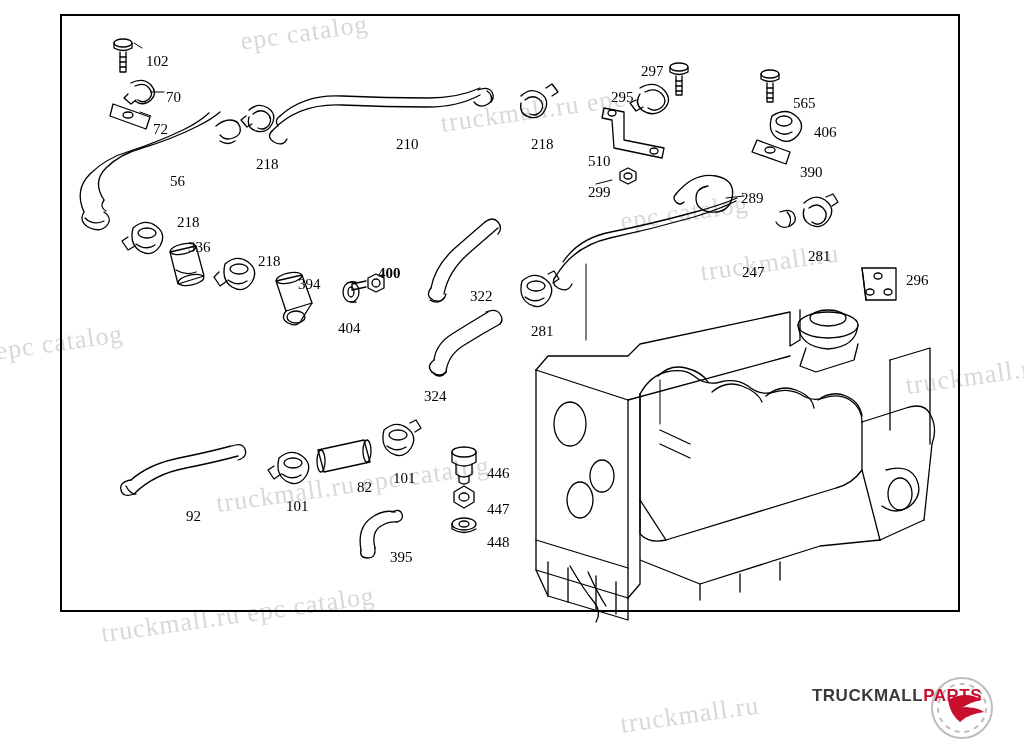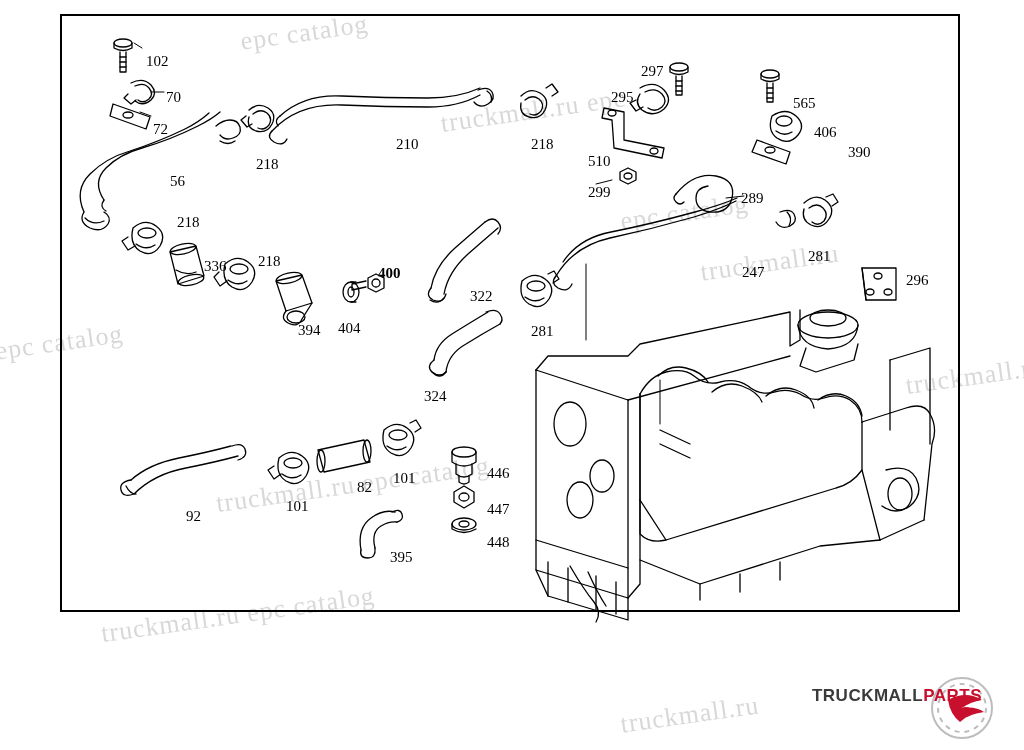--- a/index.html
+++ b/index.html
@@ -388,29 +388,29 @@
       <div class="lbl" style="left: 170px; top: 173px;">56</div>
       <div class="lbl" style="left: 256px; top: 156px;">218</div>
       <div class="lbl" style="left: 396px; top: 136px;">210</div>
       <div class="lbl" style="left: 531px; top: 136px;">218</div>
       <div class="lbl" style="left: 641px; top: 63px;">297</div>
       <div class="lbl" style="left: 611px; top: 89px;">295</div>
       <div class="lbl" style="left: 588px; top: 153px;">510</div>
       <div class="lbl" style="left: 588px; top: 184px;">299</div>
       <div class="lbl" style="left: 793px; top: 95px;">565</div>
       <div class="lbl" style="left: 814px; top: 124px;">406</div>
-      <div class="lbl" style="left: 800px; top: 144px; margin-left: 48px;">390</div>
+      <div class="lbl" style="left: 800px; top: 164px;">390</div>
       <div class="lbl" style="left: 741px; top: 190px;">289</div>
       <div class="lbl" style="left: 808px; top: 248px;">281</div>
       <div class="lbl" style="left: 742px; top: 264px;">247</div>
       <div class="lbl" style="left: 906px; top: 272px; text-align: center;">296</div>
       <div class="lbl" style="left: 177px; top: 214px;">218</div>
-      <div class="lbl" style="left: 204px; top: 239px; margin-top: 19px;">336</div>
+      <div class="lbl" style="left: 188px; top: 239px;">336</div>
       <div class="lbl" style="left: 258px; top: 253px;">218</div>
-      <div class="lbl" style="left: 298px; top: 276px; margin-top: 46px;">394</div>
+      <div class="lbl" style="left: 298px; top: 276px;">394</div>
       <div class="lbl" style="left: 378px; top: 265px; font-weight: bold;">400</div>
       <div class="lbl" style="left: 338px; top: 320px;">404</div>
       <div class="lbl" style="left: 470px; top: 288px;">322</div>
       <div class="lbl" style="left: 531px; top: 323px;">281</div>
       <div class="lbl" style="left: 424px; top: 388px;">324</div>
       <div class="lbl" style="left: 487px; top: 465px;">446</div>
       <div class="lbl" style="left: 487px; top: 501px;">447</div>
       <div class="lbl" style="left: 487px; top: 534px;">448</div>
       <div class="lbl" style="left: 393px; top: 470px;">101</div>
       <div class="lbl" style="left: 357px; top: 479px;">82</div>

